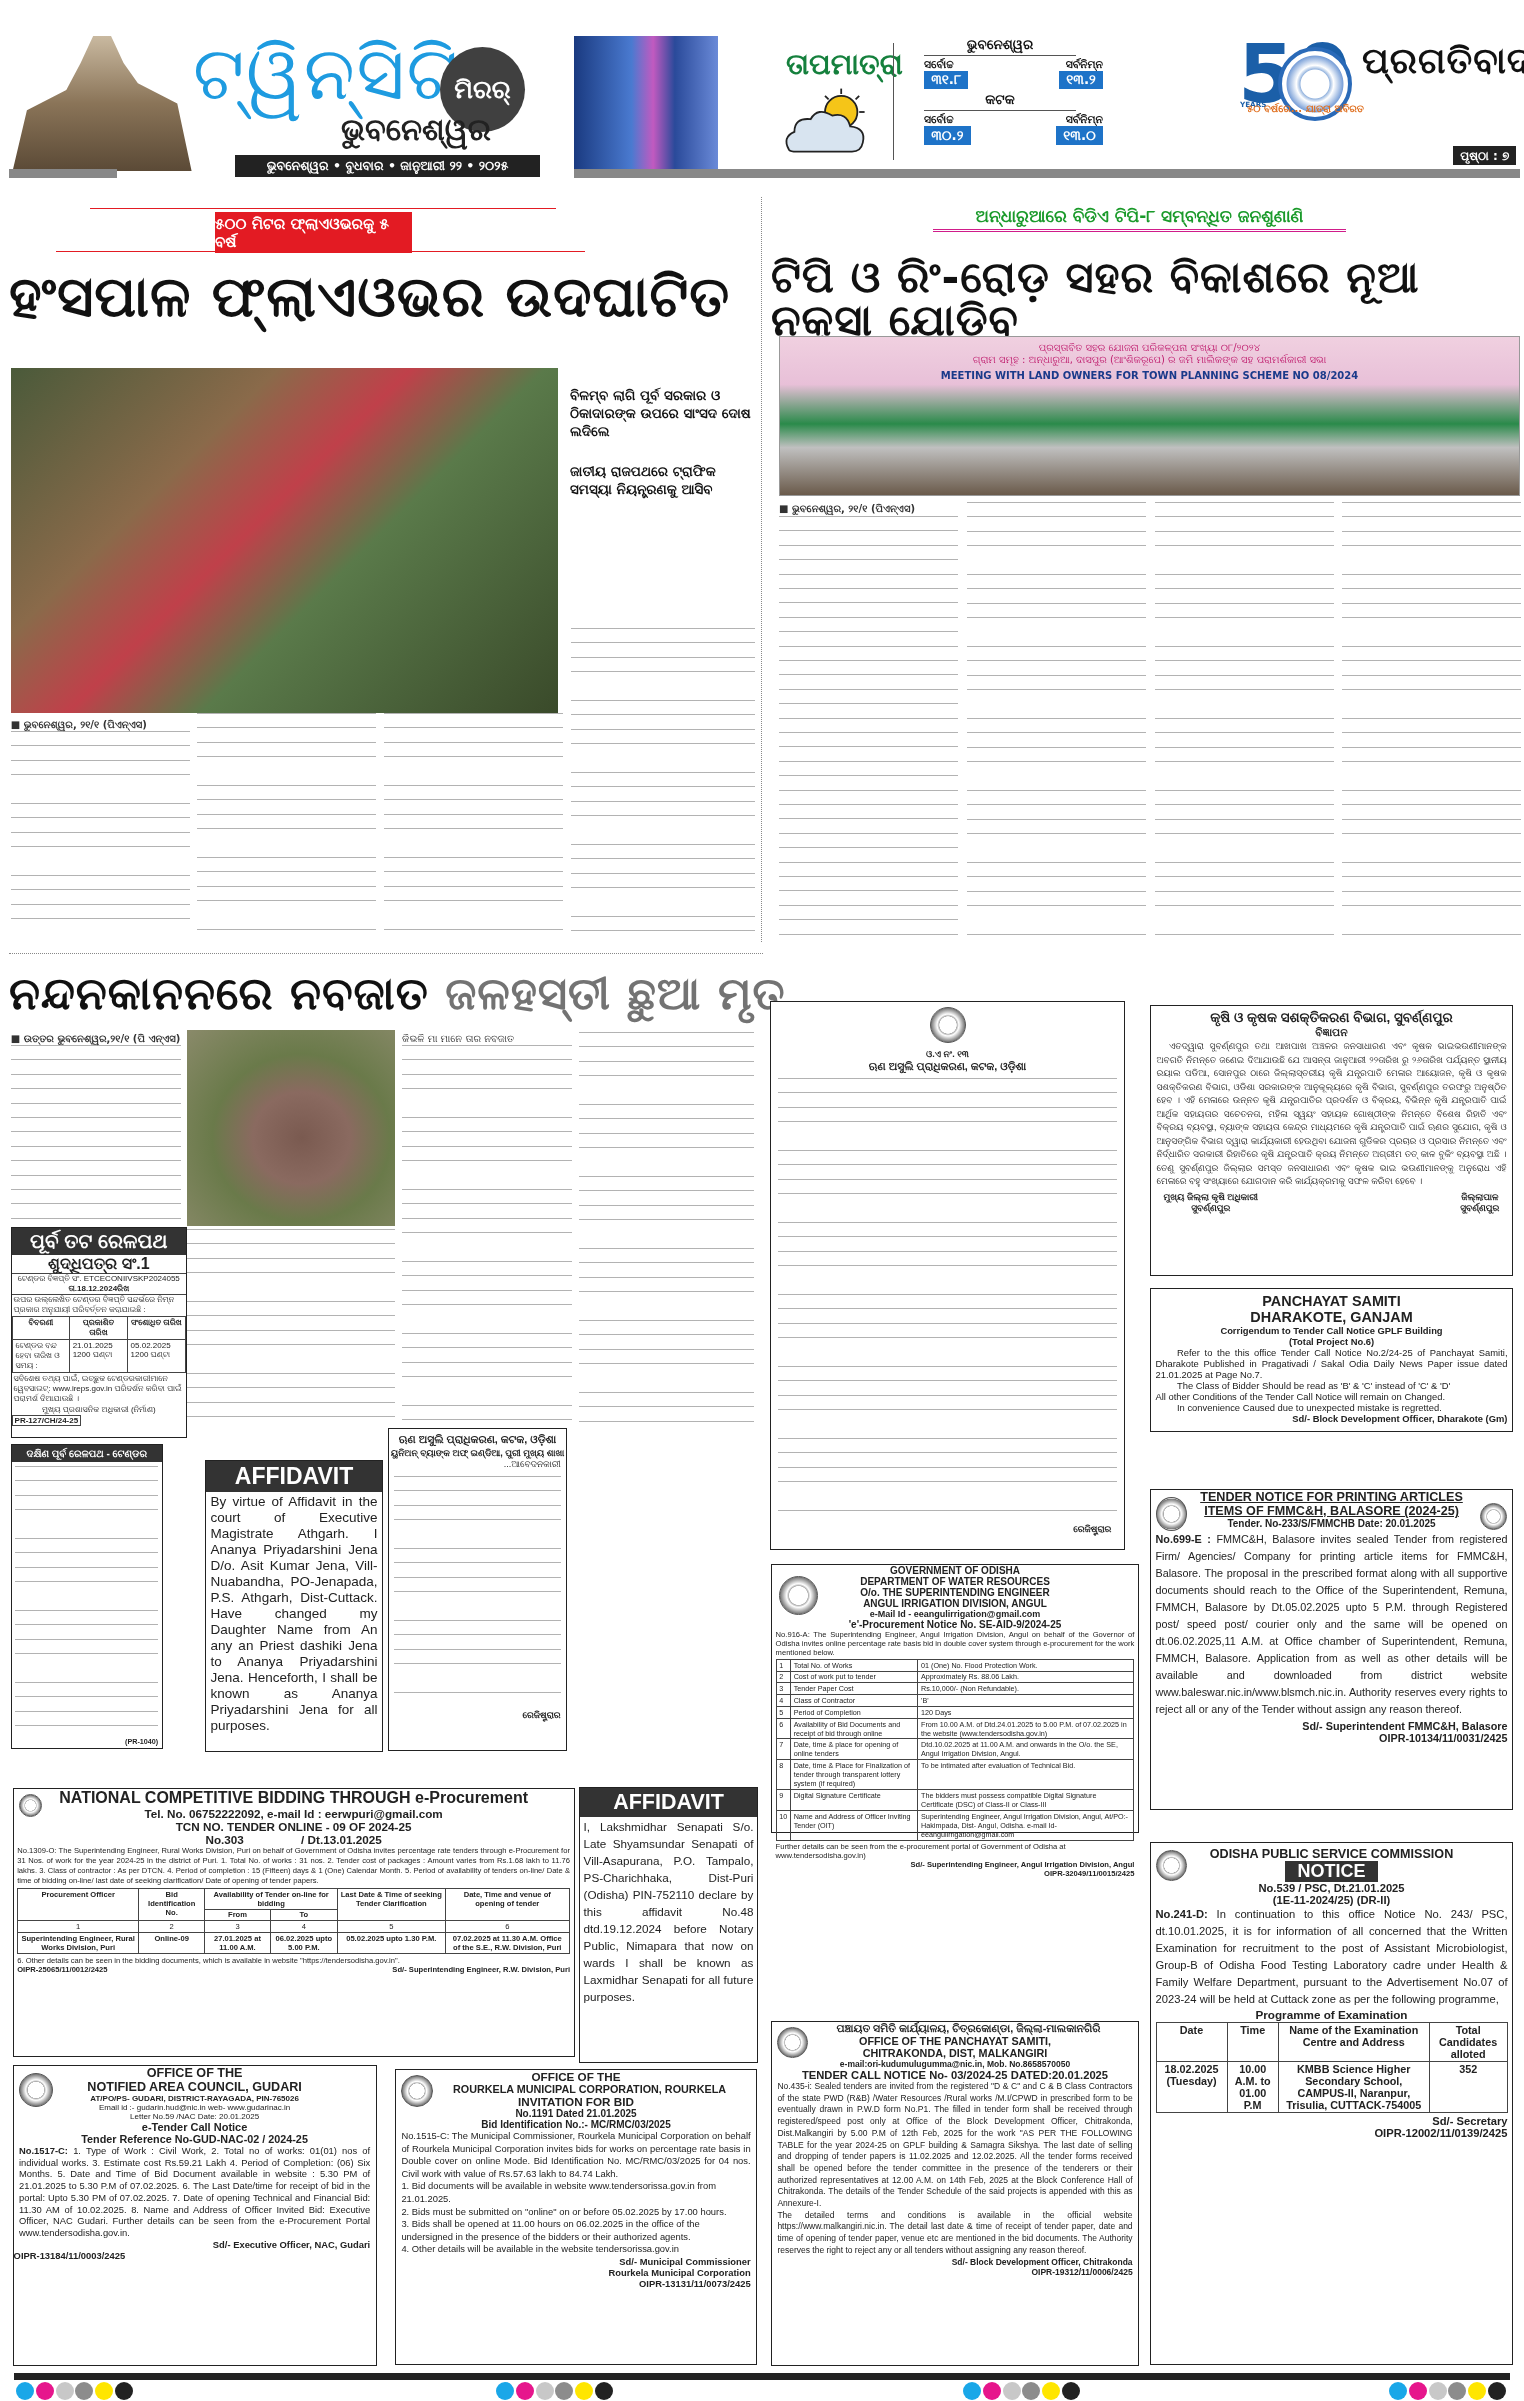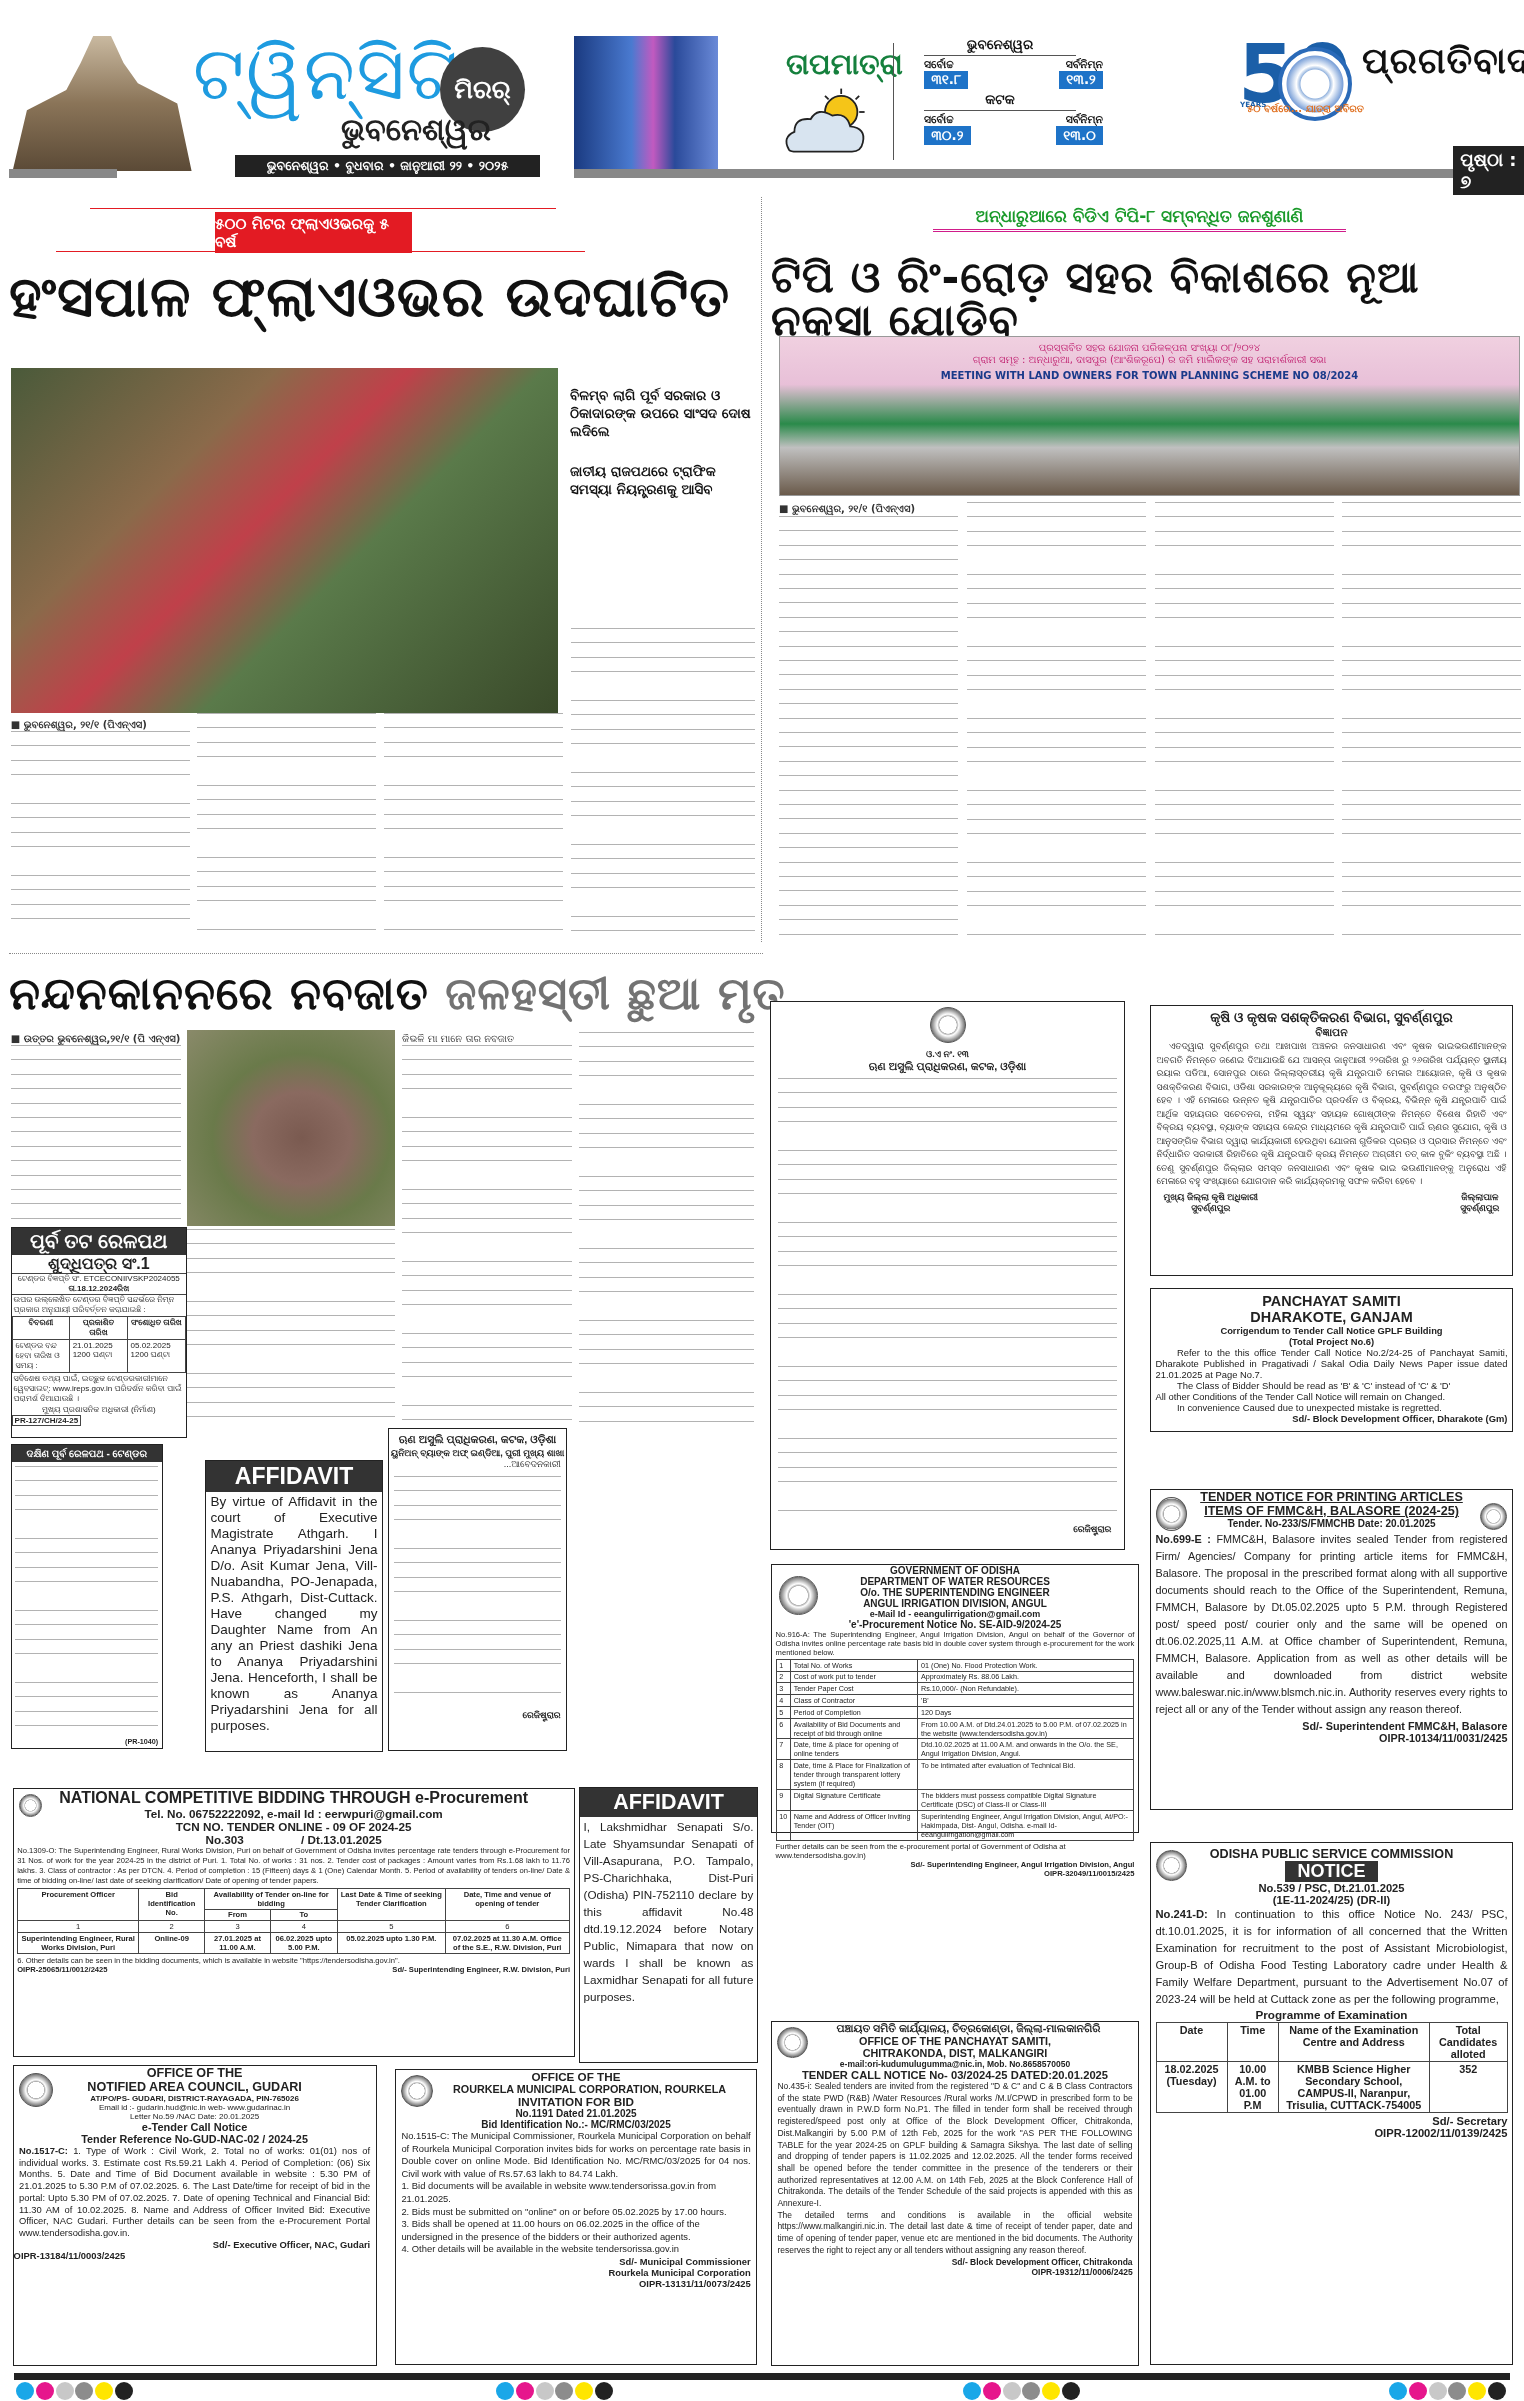--- a/index.html
+++ b/index.html
@@ -15,21 +15,21 @@
 .grey-bar{height:9px;background:#888}
 .weather-title{left:786px;top:47px;font-size:29px;font-weight:bold;color:#15803d}
 .cloud{left:780px;top:85px;width:99px;height:72px}
 .wx-city{font-size:13.5px;font-weight:bold;text-align:center;width:152px}
 .wx-label{font-size:10.8px;font-weight:bold}
 .wx-val{background:#1e73c8;color:#fff;font-size:13.5px;font-weight:bold;padding:0.9px 7.2px;display:inline-block}
 .pv-50{left:1238px;top:34px;font-size:81px;font-weight:bold;color:#1b5fa8;line-height:1}
 .pv-seal{left:1278px;top:47px;width:74px;height:74px;border-radius:50%;border:4.5px solid #2a6ab8;background:radial-gradient(circle,#fff 30%,#9ab8e0 32%,#fff 40%,#7aa0d8 60%,#fff 62%)}
 .pv-name{left:1362px;top:40px;font-size:36px;font-weight:bold;color:#111;letter-spacing:0.9px}
 .pv-tag{left:1247px;top:103px;font-size:10px;color:#e07020;font-weight:bold}
-.page-no{left:1453px;top:146px;background:#222;color:#fff;font-size:18px;padding:2.7px 7.2px;font-weight:bold}
+.page-no{left:1453px;top:146px;background:#222;color:#fff;font-size:12px;padding:2.7px 7.2px;font-weight:bold}
 .kicker-red{left:215px;top:212px;width:197px;height:41px;background:#e31b23;color:#fff;font-size:15.2px;font-weight:bold;display:flex;align-items:center;justify-content:center}
 .kicker-line{background:#e31b23;height:0.9px}
 .headline{font-weight:bold;color:#111;line-height:1;letter-spacing:0.9px}
 .h-red{color:#737373}
 .kicker-green{left:933px;top:206px;width:413px;font-size:17px;color:#1a9a2a;font-weight:bold;text-align:center;border-bottom:3.6px double #d01d8a;padding-bottom:2.7px}
 .photo{background:linear-gradient(135deg,#4a5a3a,#8a6a4a 30%,#c0404a 45%,#5a7a4a 60%,#3a4a2a)}
 .photo2{background:linear-gradient(180deg,#f0d0e0 0%,#e8c0d8 30%,#2a8a4a 55%,#c0c0c0 70%,#6a5a4a 100%)}
 .photo-hippo{background:radial-gradient(ellipse at 55% 55%,#7a5a50 0%,#8a6a60 30%,#6a7a4a 55%,#8a8a6a 100%)}
 .col-text{font-size:10px;line-height:14.4px;color:#333;text-align:justify}
 .lines{background:repeating-linear-gradient(180deg,#555 0 0.9px,transparent 0.9px 14.4px);opacity:.45}

